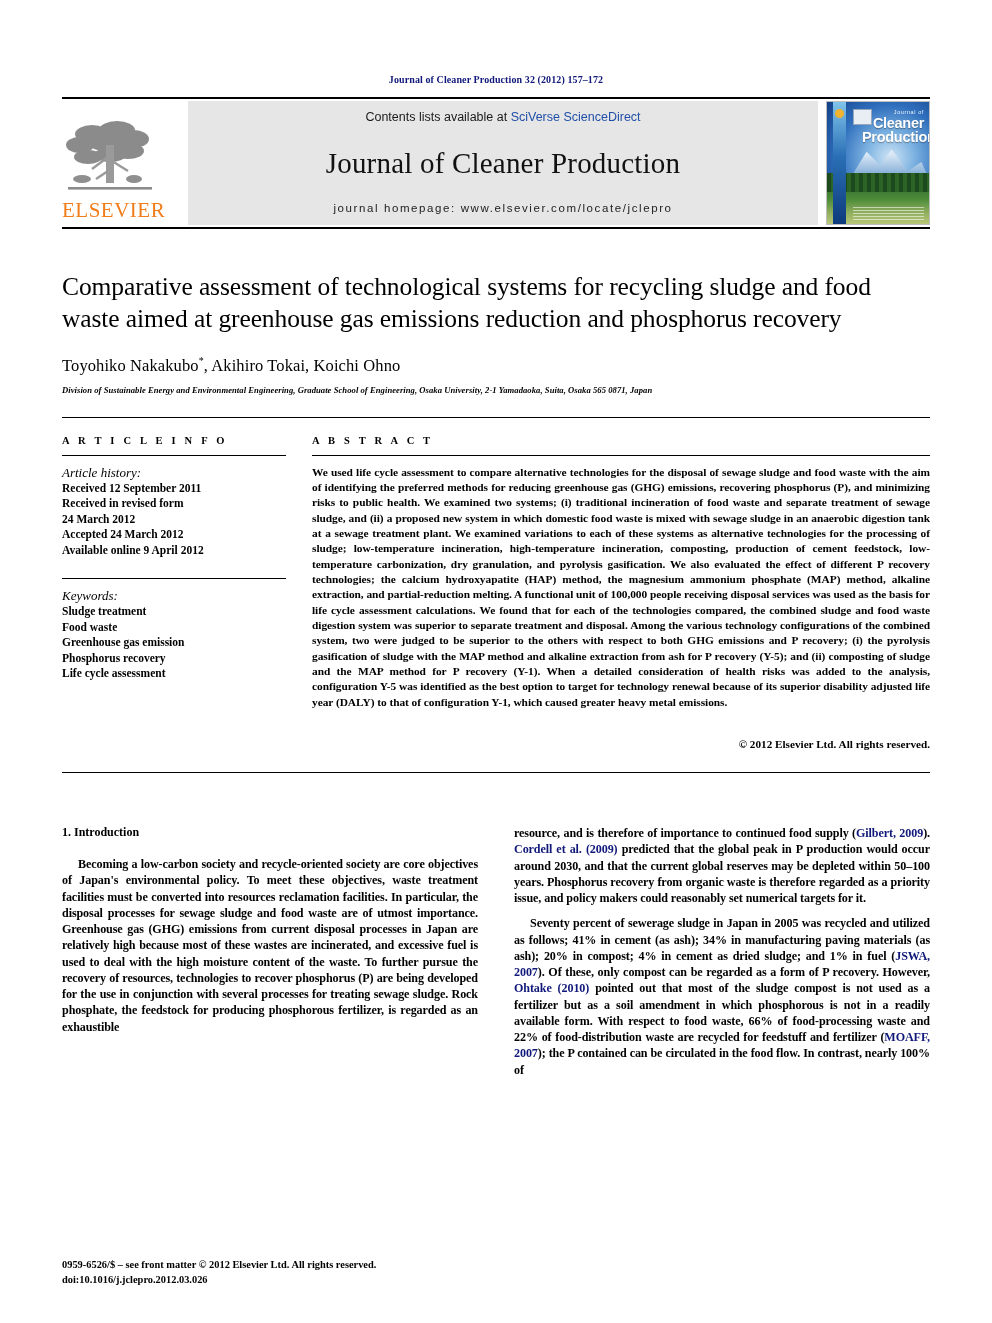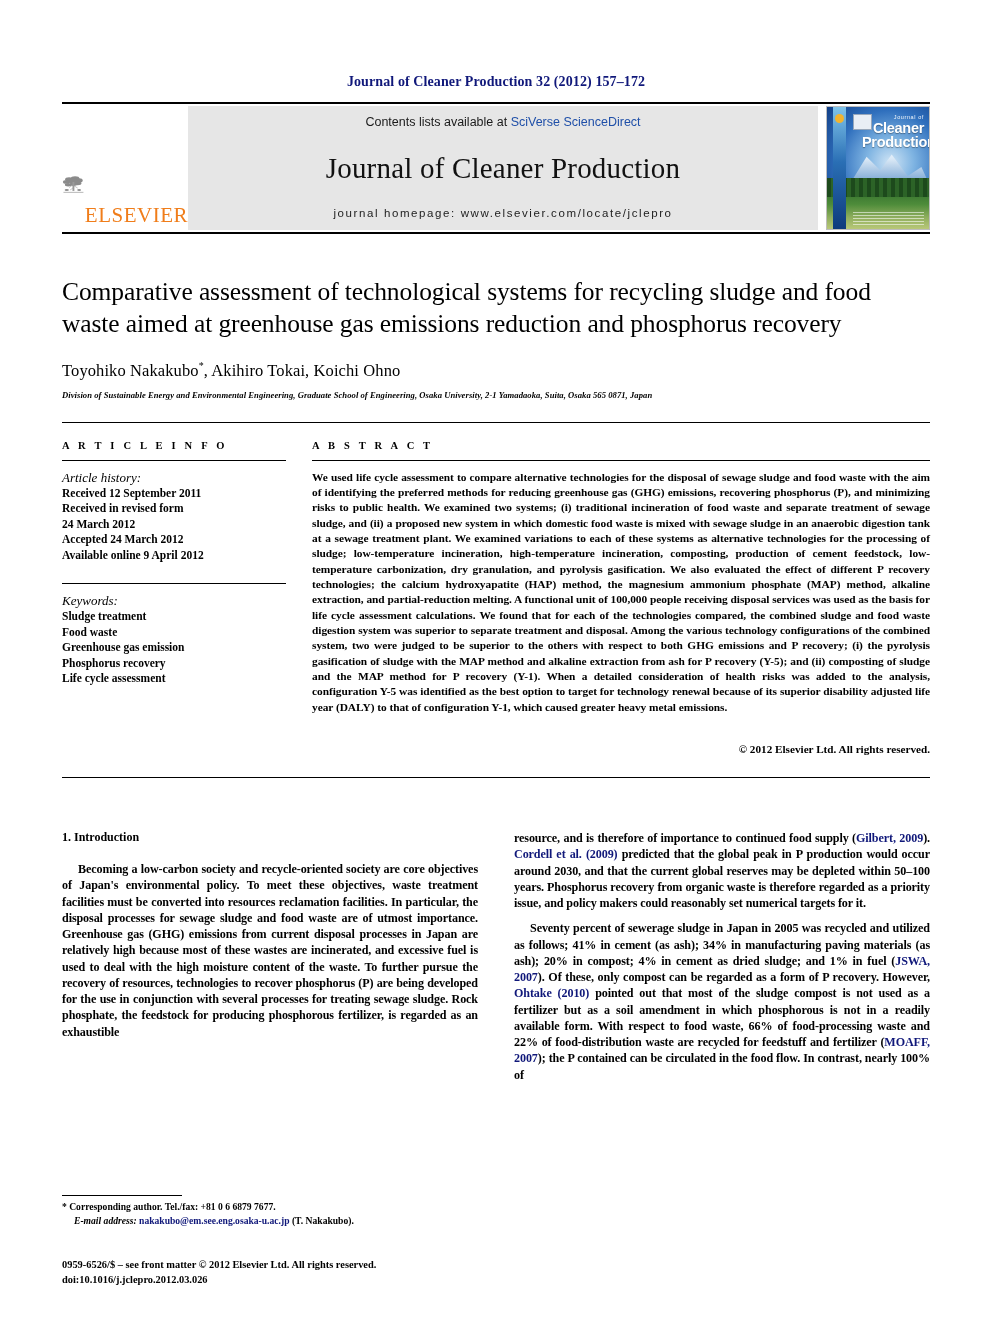--- a/index.html
+++ b/index.html
@@ -14,41 +14,41 @@
     position:absolute;inset:0;
     padding:0 62px;
     box-sizing:border-box;
   }
 
   
   .runhead{
     text-align:center;
     font-family:"Liberation Serif", serif;
     font-weight:bold;
-    font-size:14px;
+    font-size:10px;
     color:#10187a;
     padding-top:74px;
     letter-spacing:.1px;
   }
   .rule-thick{
     border-top:2.4px solid #000;
     margin-top:12px;
   }
 
   
   .masthead{
     display:flex;
     align-items:stretch;
     height:124px;
     margin-top:2px;
   }
   .elsevier{
     width:126px;flex:0 0 126px;
-    display:flex;
-    align-items:flex-end;justify-content:flex-end;
+    display:flex;flex-direction:column;
+    align-items:flex-start;justify-content:flex-end;
     padding-bottom:4px;box-sizing:border-box;
   }
   .elsevier svg{display:block;}
   .els-word{
     font-family:"Liberation Serif", serif;
     color:#f07d1a;
     font-size:21px;
     letter-spacing:.5px;
     line-height:1;
     margin-top:1px;
@@ -345,24 +345,19 @@
       <p class="body">Becoming a low-carbon society and recycle-oriented society are core objectives of Japan's environmental policy. To meet these objectives, waste treatment facilities must be converted into resources reclamation facilities. In particular, the disposal processes for sewage sludge and food waste are of utmost importance. Greenhouse gas (GHG) emissions from current disposal processes in Japan are relatively high because most of these wastes are incinerated, and excessive fuel is used to deal with the high moisture content of the waste. To further pursue the recovery of resources, technologies to recover phosphorus (P) are being developed for the use in conjunction with several processes for treating sewage sludge. Rock phosphate, the feedstock for producing phosphorous fertilizer, is regarded as an exhaustible</p>
     </div>
 
     <div class="bcol">
       <p class="body" style="text-indent:0"><span>resource, and is therefore of importance to continued food supply (</span><a class="cite" href="#">Gilbert, 2009</a><span>). </span><a class="cite" href="#">Cordell et al. (2009)</a><span> predicted that the global peak in P production would occur around 2030, and that the current global reserves may be depleted within 50–100 years. Phosphorus recovery from organic waste is therefore regarded as a priority issue, and policy makers could reasonably set numerical targets for it.</span></p>
 
       <p class="body"><span>Seventy percent of sewerage sludge in Japan in 2005 was recycled and utilized as follows; 41% in cement (as ash); 34% in manufacturing paving materials (as ash); 20% in compost; 4% in cement as dried sludge; and 1% in fuel (</span><a class="cite" href="#">JSWA, 2007</a><span>). Of these, only compost can be regarded as a form of P recovery. However, </span><a class="cite" href="#">Ohtake (2010)</a><span> pointed out that most of the sludge compost is not used as a fertilizer but as a soil amendment in which phosphorous is not in a readily available form. With respect to food waste, 66% of food-processing waste and 22% of food-distribution waste are recycled for feedstuff and fertilizer (</span><a class="cite" href="#">MOAFF, 2007</a><span>); the P contained can be circulated in the food flow. In contrast, nearly 100% of</span></p>
     </div>
   </div>
 
-  <div class="footnote">
-    <div class="fnrule"></div>
-    <div>* Corresponding author. Tel./fax: +81 0 6 6879 7677.</div>
-    <div class="eml"><i>E-mail address:</i> <a href="#">nakakubo@em.see.eng.osaka-u.ac.jp</a><span> (T. Nakakubo).</span></div>
-  </div>
 
   <div class="frontmatter">
     <div>0959-6526/$ – see front matter © 2012 Elsevier Ltd. All rights reserved.</div>
     <div>doi:10.1016/j.jclepro.2012.03.026</div>
   </div>
 
 </div>
 
 </body></html>

